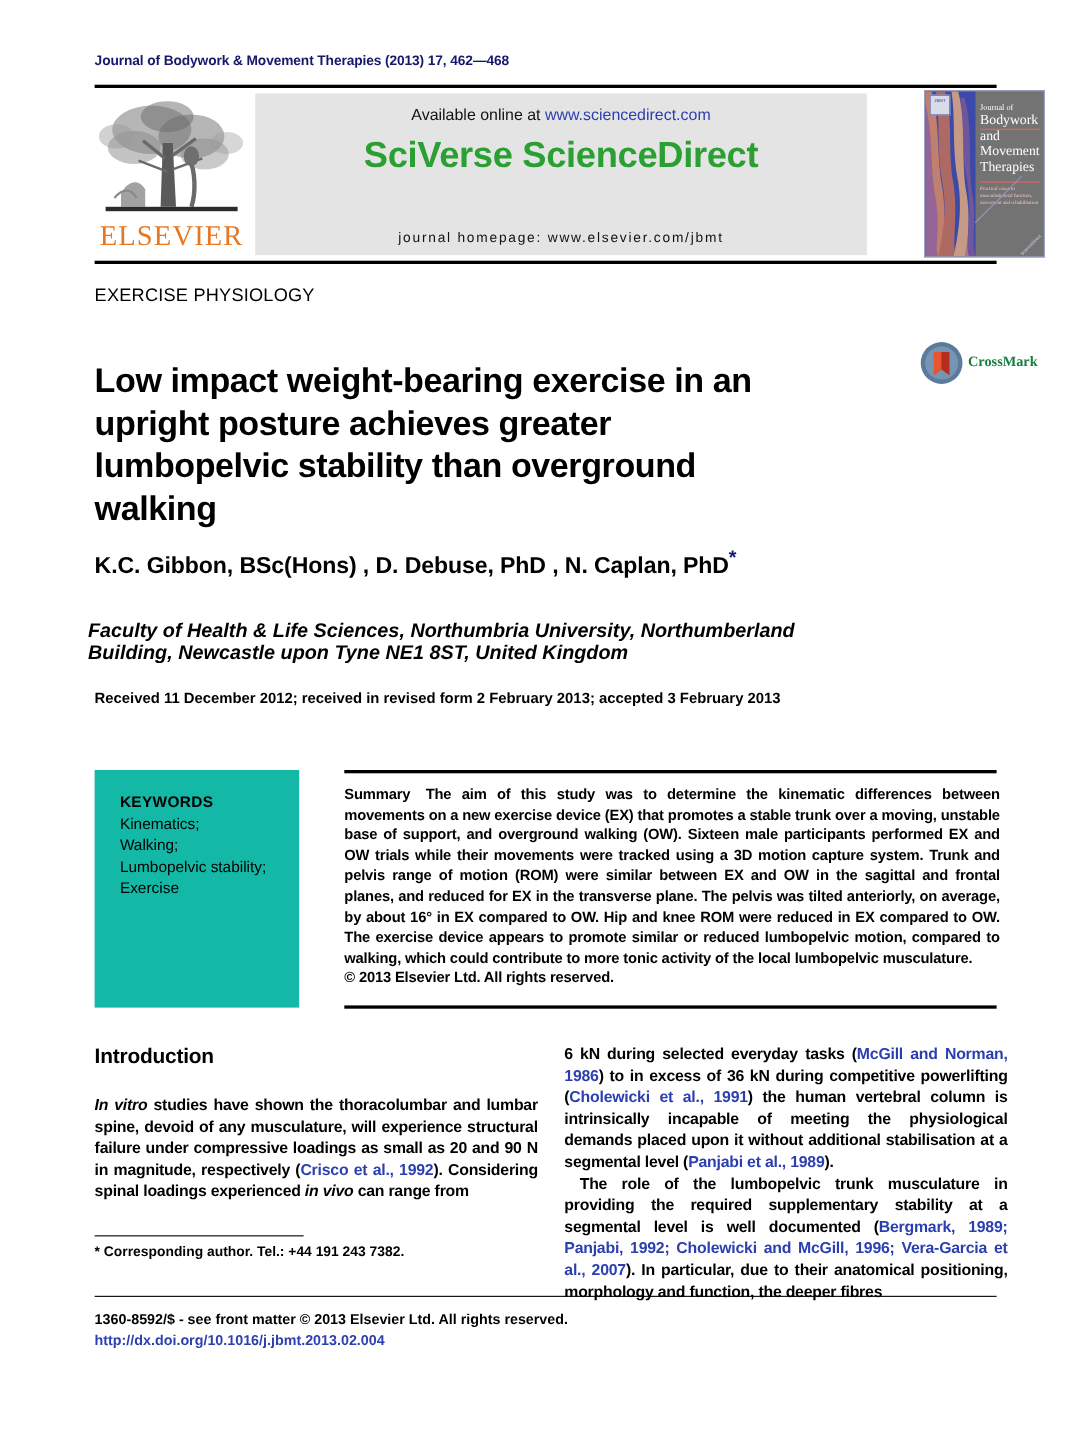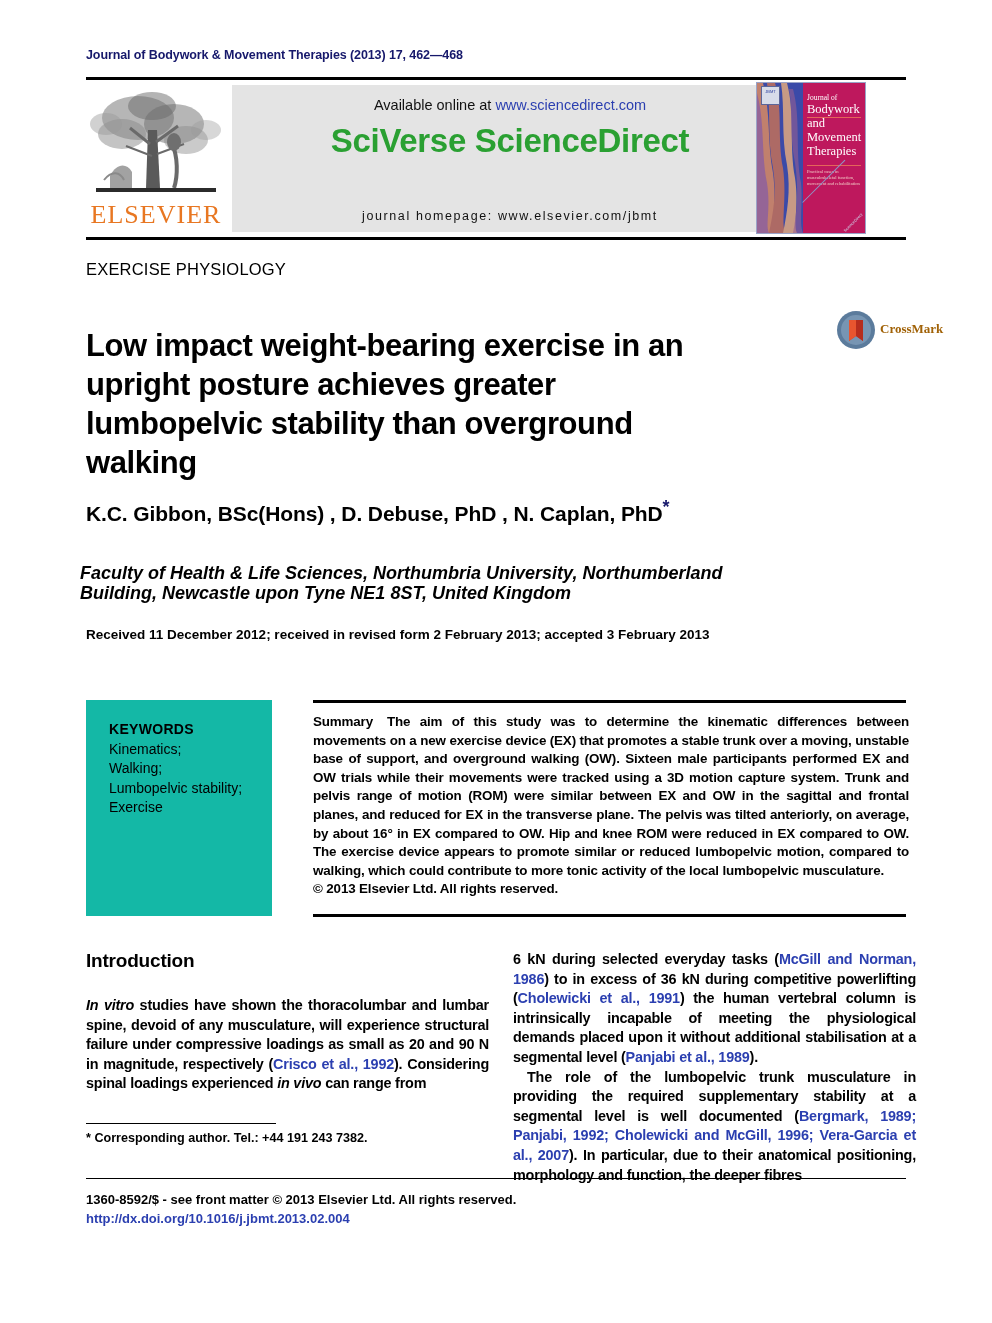--- a/index.html
+++ b/index.html
@@ -101,25 +101,25 @@
     bottom: 9px; left: 0; width: 100%;
     text-align: center;
     font-size: 12.5px;
     letter-spacing: 1.6px;
     color: #111;
   }
 
   
   .cover {
     position: absolute;
-    left: 756px;
+    left: 840px;
     top: 82px;
     width: 108px;
     height: 150px;
-    background: #be185d;
+    background: #737373;
     border: 1px solid #9aa3c8;
     overflow: hidden;
   }
   .cover-art {
     position: absolute;
     left: 0; top: 0;
     width: 46px; height: 150px;
   }
   .cover-badge {
     position: absolute;
@@ -217,21 +217,21 @@
     left: 0; top: 3px;
     width: 40px; height: 40px;
   }
   .cm-text {
     position: absolute;
     left: 44px;
     top: 14px;
     font-family: "Liberation Serif", serif;
     font-size: 13px;
     font-weight: bold;
-    color: #a16207;
+    color: #15803d;
     white-space: nowrap;
   }
 
   
   .authors {
     position: absolute;
     left: 86px;
     top: 497px;
     font-size: 21px;
     font-weight: bold;

